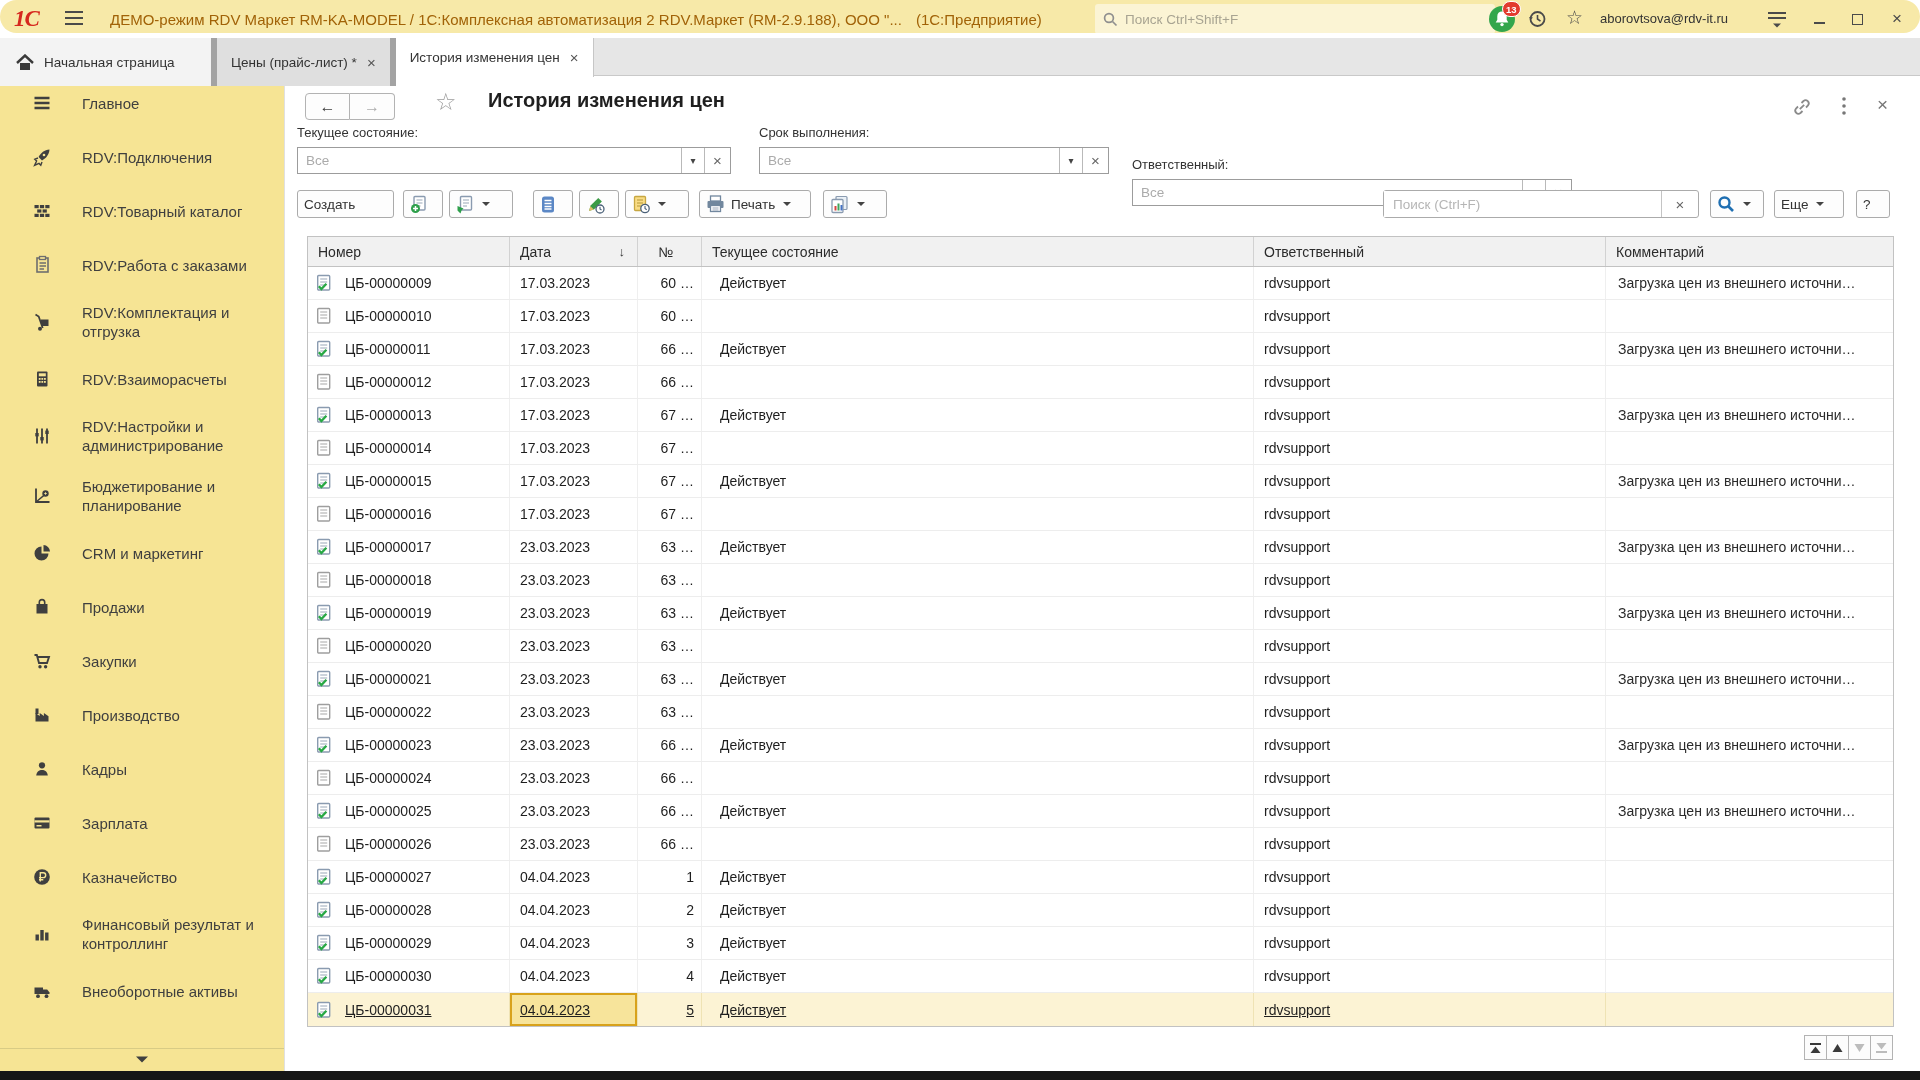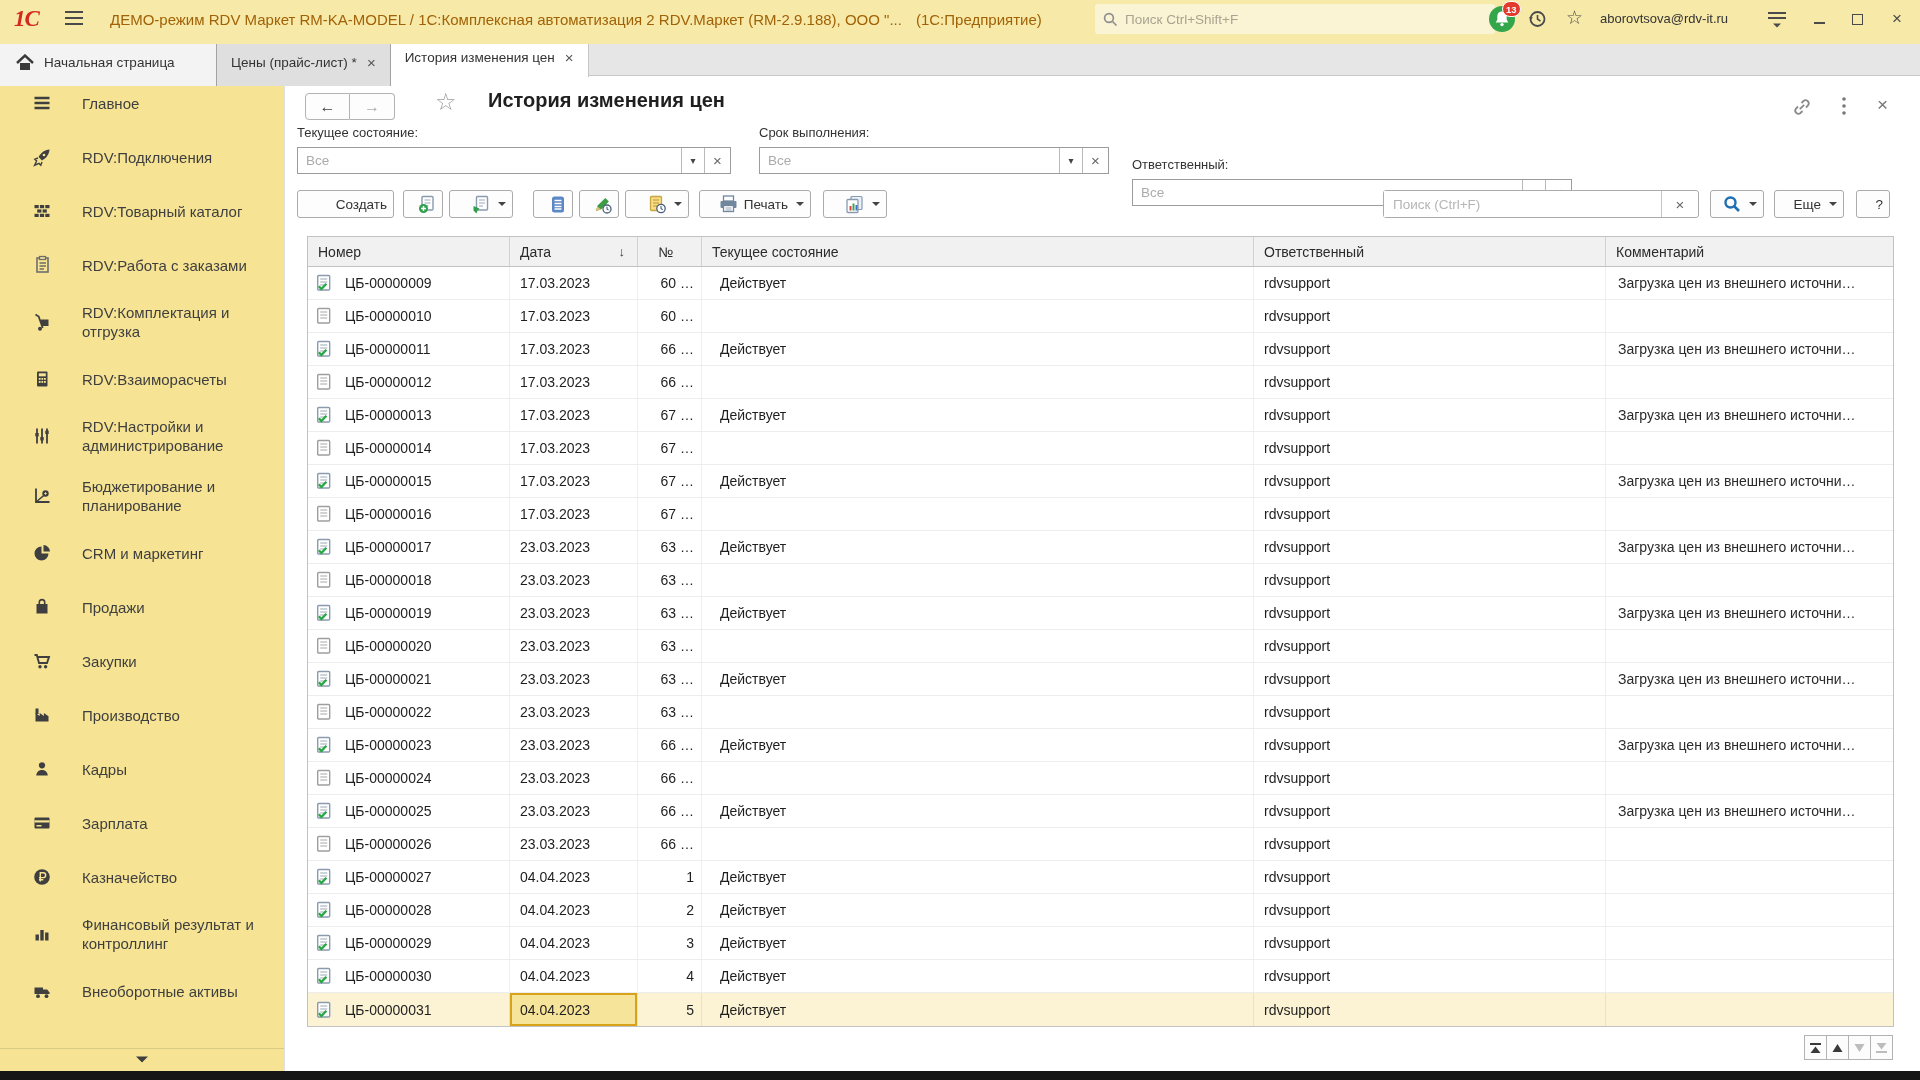--- a/index.html
+++ b/index.html
@@ -1,42 +1,42 @@
 <!DOCTYPE html>
 <html><head>
 <meta charset="utf-8">
 <style>
   * { box-sizing: border-box; margin: 0; padding: 0; }
   html,body { width:1920px; height:1080px; overflow:hidden; }
   body { font-family:"Liberation Sans", sans-serif; background:#fff; position:relative; color:#222; }
   svg { display:block; }
 
   
-  .topbar { position:absolute; left:0; top:0; width:1920px; height:44px; background:#F7E9A8; display:flex; align-items:center; z-index:5; }
+  .topbar { position:absolute; left:0; top:0; width:1920px; height:33px; background:#F7E9A8; display:flex; align-items:center; z-index:5;border-radius:18px; }
   .logo { position:absolute; left:14px; top:6px; font-family:"Liberation Serif", serif; font-weight:bold; font-style:italic; font-size:23px; color:#D6281E; letter-spacing:-1px; }
   .hamburger { position:absolute; left:64px; top:10px; }
   .win-title { position:absolute; left:110px; top:11px; font-size:15px; color:#a16207; white-space:nowrap; }
   .win-title .suffix { margin-left:14px; }
   .top-search { position:absolute; left:1095px; top:4px; width:400px; height:30px; background:rgba(255,255,255,0.5); border-radius:3px; display:flex; align-items:center; padding:0 8px; gap:7px; }
   .top-search input { flex:1; border:none; outline:none; background:transparent; font-size:13.5px; color:#444; font-family:"Liberation Sans",sans-serif; }
   .top-search input::placeholder { color:#A8A492; }
   .notif { position:absolute; left:1488px; top:5px; width:28px; height:28px; }
   .notif-badge { position:absolute; left:14px; top:-4px; min-width:16px; height:16px; border-radius:8px; background:#E23B2E; color:#fff; font-size:9.5px; font-weight:bold; display:flex; align-items:center; justify-content:center; padding:0 3px; border:1px solid #fff; }
   .top-ico { position:absolute; top:8px; }
   .top-star { left:1566px; top:7px; font-size:19px; color:#4A4A4A; line-height:22px; }
   .user-email { position:absolute; left:1600px; top:11px; font-size:13px; color:#333; }
   .svc-menu { left:1766px; }
   .win-btn { position:absolute; top:10px; width:22px; height:18px; display:flex; align-items:center; justify-content:center; }
   .wb-min { left:1808px; } .wb-max { left:1846px; } .wb-close { left:1886px; font-size:17px; color:#4A4A4A; }
   .minus-shape { width:11px; height:2px; background:#4A4A4A; margin-top:8px; }
   .max-shape { width:11px; height:11px; border:1.5px solid #4A4A4A; }
 
   
   .tabbar { position:absolute; left:0; top:38px; width:1920px; height:38px; background:#E6E6E6; border-bottom:1px solid #C9C9C9; display:flex; z-index:4; }
-  .tab { display:flex; align-items:center; height:48px; padding:0 14px; font-size:13.5px; color:#333; border-right:1px solid #a3a3a3; cursor:default; }
+  .tab { display:flex; align-items:center; height:48px; padding:0 14px; font-size:13.5px; color:#333; border-right:6px solid #a3a3a3; cursor:default; }
   .tab .tab-icon { margin-right:10px; }
   .tab .tab-close { margin-left:10px; color:#555; font-size:15px; line-height:15px; }
   .tab-home { width:217px; background:#F3F3F3; padding-left:16px; }
   .tab-plain { background:#DFDFDF; }
   .tab-active { background:#FFF; border-right:1px solid #C6C6C6; margin-bottom:-1px; height:39px; }
 
   
   .sidebar { position:absolute; left:0; top:76px; width:284px; height:972px; background:#F6E494; overflow:hidden; z-index:3; }
   .side-item { display:flex; align-items:center; gap:30px; padding:0 12px 0 32px; height:54px; font-size:15px; line-height:19px; color:#3F3F3F; cursor:default; }
   .side-item.twoline { height:60px; }
@@ -58,37 +58,37 @@
   
   .filter-group { position:absolute; top:49px; }
   .filter-label { font-size:13px; color:#333; margin-bottom:7px; }
   .filter-box { height:27px; border:1px solid #9C9C9C; background:#fff; display:flex; align-items:stretch; }
   .filter-box input { flex:1; border:none; outline:none; padding:0 8px; font-size:13.5px; font-family:"Liberation Sans",sans-serif; color:#444; min-width:0; }
   .filter-box input::placeholder { color:#ABABAB; }
   .combo-sec { width:23px; border-left:1px solid #B9B9B9; display:flex; align-items:center; justify-content:center; font-size:10px; color:#444; }
   .clear-sec { width:26px; border-left:1px solid #B9B9B9; display:flex; align-items:center; justify-content:center; font-size:15px; color:#666; }
 
   
-  .tb { position:absolute; top:114px; height:28px; background:#FDFDFD; border:1px solid #ABABAB; border-radius:3px; display:flex; align-items:center; justify-content:flex-end; gap:6px; font-size:13.5px; color:#333; padding:0 6px; }
+  .tb { position:absolute; top:114px; height:28px; background:#FDFDFD; border:1px solid #ABABAB; border-radius:3px; display:flex; align-items:center; justify-content:flex-start; gap:6px; font-size:13.5px; color:#333; padding:0 6px; }
   .caret { width:0; height:0; border-left:4px solid transparent; border-right:4px solid transparent; border-top:4px solid #444; margin-left:2px; }
   .tb-search { position:absolute; top:114px; left:1098px; width:316px; height:28px; border:1px solid #ABABAB; border-radius:3px; background:#fff; display:flex; align-items:stretch; }
   .tb-search input { flex:1; border:none; outline:none; padding:0 9px; font-size:13.5px; font-family:"Liberation Sans",sans-serif; color:#444; min-width:0; }
   .tb-search input::placeholder { color:#B5B5B5; }
   .tb-search .clear-sec { border-left:1px solid #C4C4C4; width:37px; }
 
   
   .grid { position:absolute; left:22px; top:160px; width:1587px; border:1px solid #C2C2C2; }
   .grow { display:grid; grid-template-columns:202px 128px 64px 552px 352px 1fr; }
   .ghead { height:30px; background:#F1F1F1; border-bottom:1px solid #C2C2C2; }
   .ghead .gcell { font-size:14px; color:#2B2B2B; border-right:1px solid #D2D2D2; display:flex; align-items:center; padding-left:10px; }
   .ghead .gcell:last-child { border-right:none; }
   .ghead .gcell.c-no { justify-content:center; padding-left:0; }
   .sort-ico { margin-left:auto; margin-right:12px; font-size:13px; color:#333; }
   .grow.body { height:33px; border-bottom:1px solid #EDEDED; background:#fff; }
-  .grow.body:last-child { border-bottom:none; }
+  .grow.body:last-child { border-bottom:none;text-decoration:underline; }
   .gcell { display:flex; align-items:center; white-space:nowrap; overflow:hidden; font-size:14px; color:#1E1E1E; }
   .grow.body .gcell { border-right:1px solid #EFEFEF; }
   .grow.body .gcell:last-child { border-right:none; }
   .c-num { gap:12px; padding-left:8px; }
   .c-date { padding-left:10px; }
   .c-no { justify-content:flex-end; padding-right:7px; }
   .c-state { padding-left:18px; }
   .c-resp { padding-left:10px; }
   .c-comm { padding-left:12px; color:#2A2A2A; }
   .grow.selected { background:#FCF3D4; }

